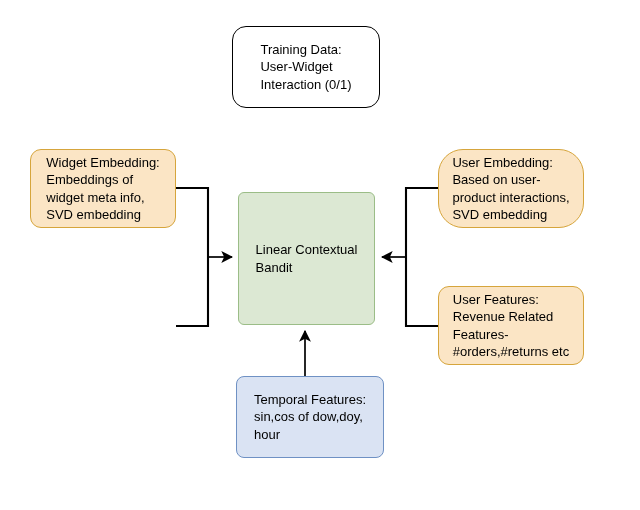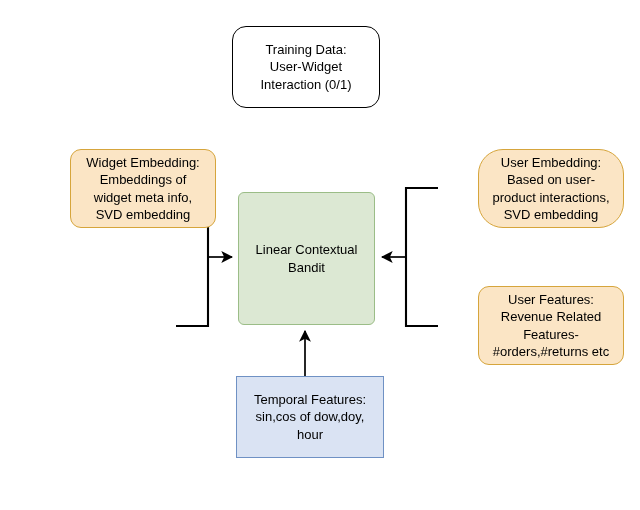--- a/index.html
+++ b/index.html
@@ -14,21 +14,20 @@
     background: #ffffff;
     font-family: "Liberation Sans", sans-serif;
     overflow: hidden;
   }
   .node {
     position: absolute;
     box-sizing: border-box;
     display: flex;
     align-items: center;
     justify-content: center;
-    text-align: center;
     color: #000000;
     font-size: 13px;
     line-height: 1.32;
     white-space: pre-line;
     padding: 2px 12px;
   }
   
   .node-training {
     left: 232px;
     top: 26px;
@@ -38,21 +37,20 @@
     border: 1.6px solid #000000;
     border-radius: 14px;
   }
   
   .node-tan {
     width: 146px;
     height: 79px;
     background: #fbe5c5;
     border: 1.4px solid #d6a53c;
     border-radius: 11px;
-    margin-left: 40px;
   }
   .node-widget-embedding { left: 30px;  top: 149px; }
   .node-widget-features  { left: 30px;  top: 286px; }
   .node-user-embedding   { left: 438px; top: 149px; border-radius: 25px; }
   .node-user-features    { left: 438px; top: 286px; }
   
   .node-model {
     left: 238px;
     top: 192px;
     width: 137px;
@@ -62,21 +60,21 @@
     border-radius: 6px;
   }
   
   .node-temporal {
     left: 236px;
     top: 376px;
     width: 148px;
     height: 82px;
     background: #dae3f3;
     border: 1.4px solid #6f91c4;
-    border-radius: 0;
+    border-radius: 8px;
   }
   .edge-layer {
     position: absolute;
     left: 0;
     top: 0;
     width: 640px;
     height: 510px;
     pointer-events: none;
   }
 </style>

